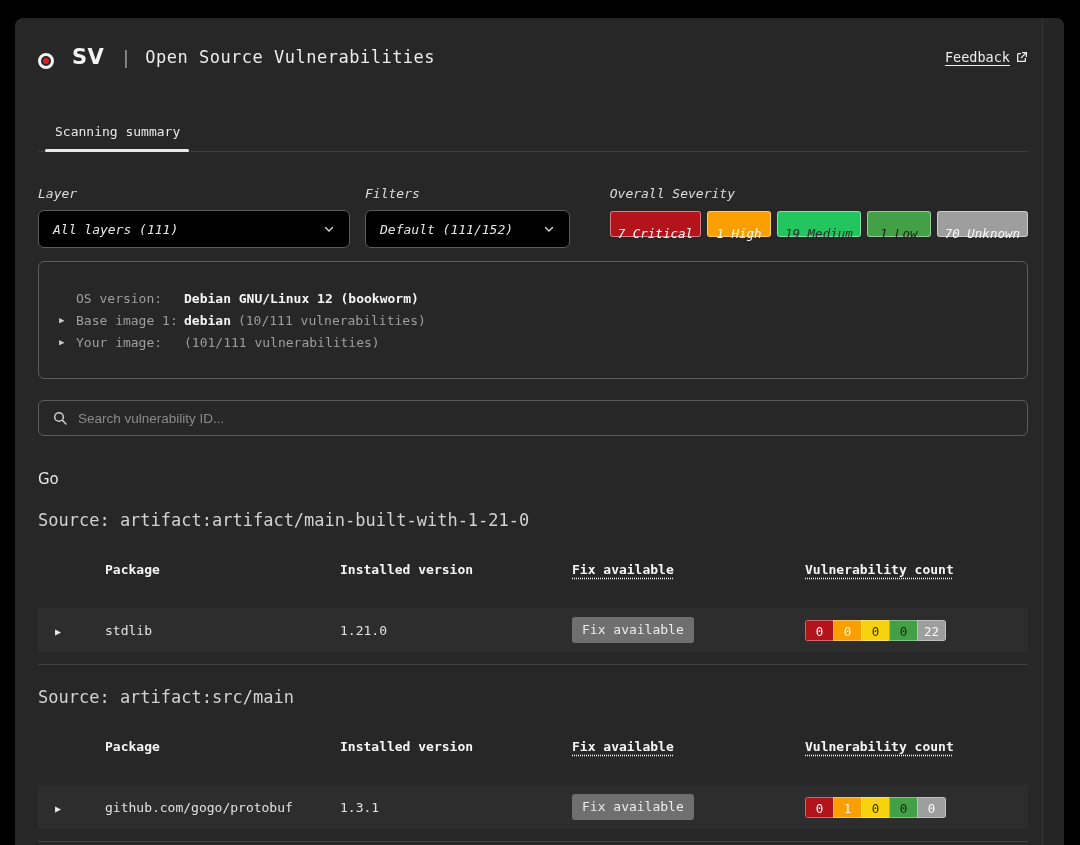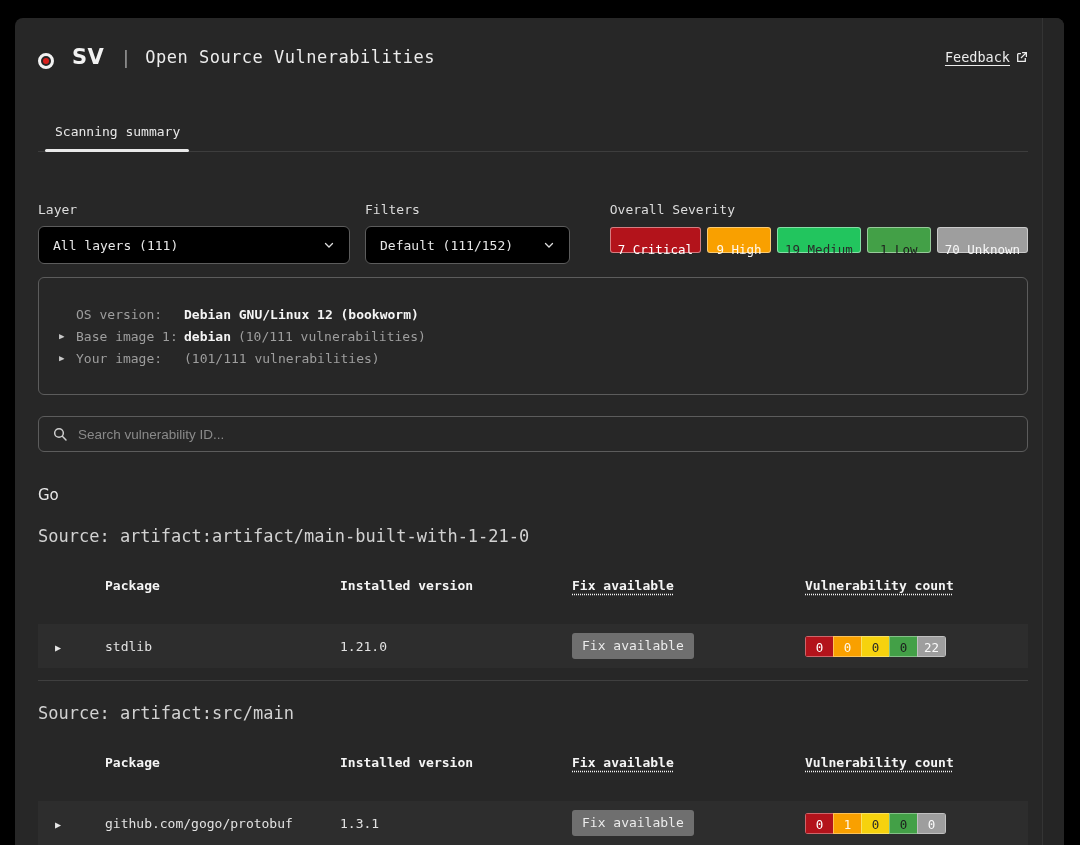--- a/index.html
+++ b/index.html
@@ -28,21 +28,21 @@
   .ext-icon { width:13px; height:13px; display:inline-block; }
 
   
   .tabs { margin-top:44px; border-bottom:1px solid #3d3d3d; }
   .tab { display:inline-block; position:relative; padding:10px 18px 12px 17px;
          color:#e8e8e8; font-size:13px; cursor:pointer; }
   .tab.active::after { content:""; position:absolute; left:7px; right:9px; bottom:-1px;
          height:3px; background:#e9e9e9; border-radius:2px; }
 
   
-  .controls { margin-top:50px; display:flex; align-items:flex-start; }
+  .controls { margin-top:34px; display:flex; align-items:flex-start;font-style:italic; }
   .ctl-label { font-size:13px; color:#dcdcdc; height:16px; }
   .select { margin-top:8px; height:38px; border:1px solid #5c5c5c; border-radius:6px;
             display:flex; align-items:center; padding:0 14px; color:#e6e6e6;
             font-size:13px; cursor:pointer; background:#000000; }
   .select .val { flex:1; }
   .sel-layer { width:312px; }
   .sel-filter { width:205px; margin-top:8px; }
   .grp-filters { margin-left:15px; }
   .grp-sev { margin-left:auto; }
   .chev { width:12px; height:12px; margin-left:12px; }
@@ -150,21 +150,21 @@
           <span class="val">Default (111/152)</span>
           <svg class="chev" viewBox="0 0 24 24" fill="none" stroke="#dcdcdc" stroke-width="2.6" stroke-linecap="round">
               <path d="M5 9 l7 7 7-7"></path>
             </svg>
         </div>
       </div>
       <div class="grp-sev">
         <div class="ctl-label">Overall Severity</div>
         <div class="sev-row">
           <span class="sev sev-critical">7 Critical</span>
-          <span class="sev sev-high">9 High</span>
+          <span class="sev sev-high">1 High</span>
           <span class="sev sev-medium">19 Medium</span>
           <span class="sev sev-low">1 Low</span>
           <span class="sev sev-unknown">70 Unknown</span>
         </div>
       </div>
     </div>
 
     <div class="infobox">
       <div class="inforow">
         <span class="tri-cell"></span>

